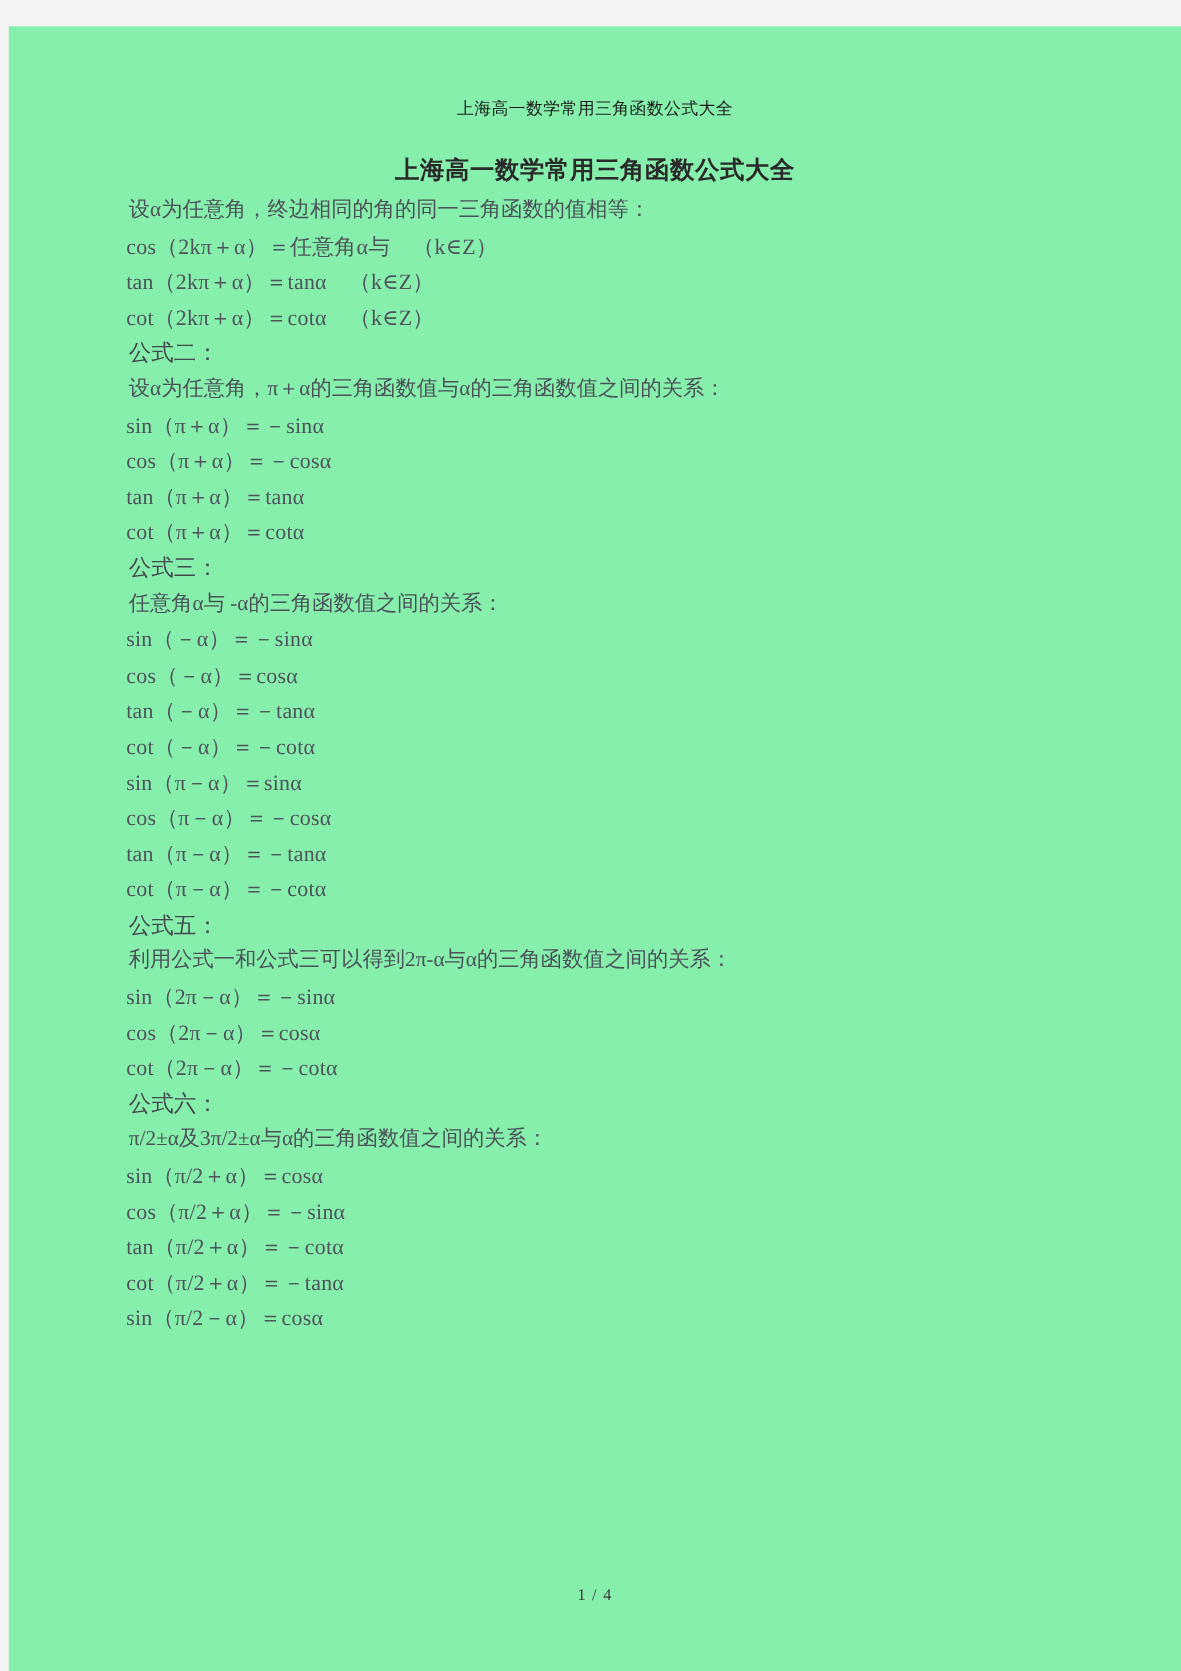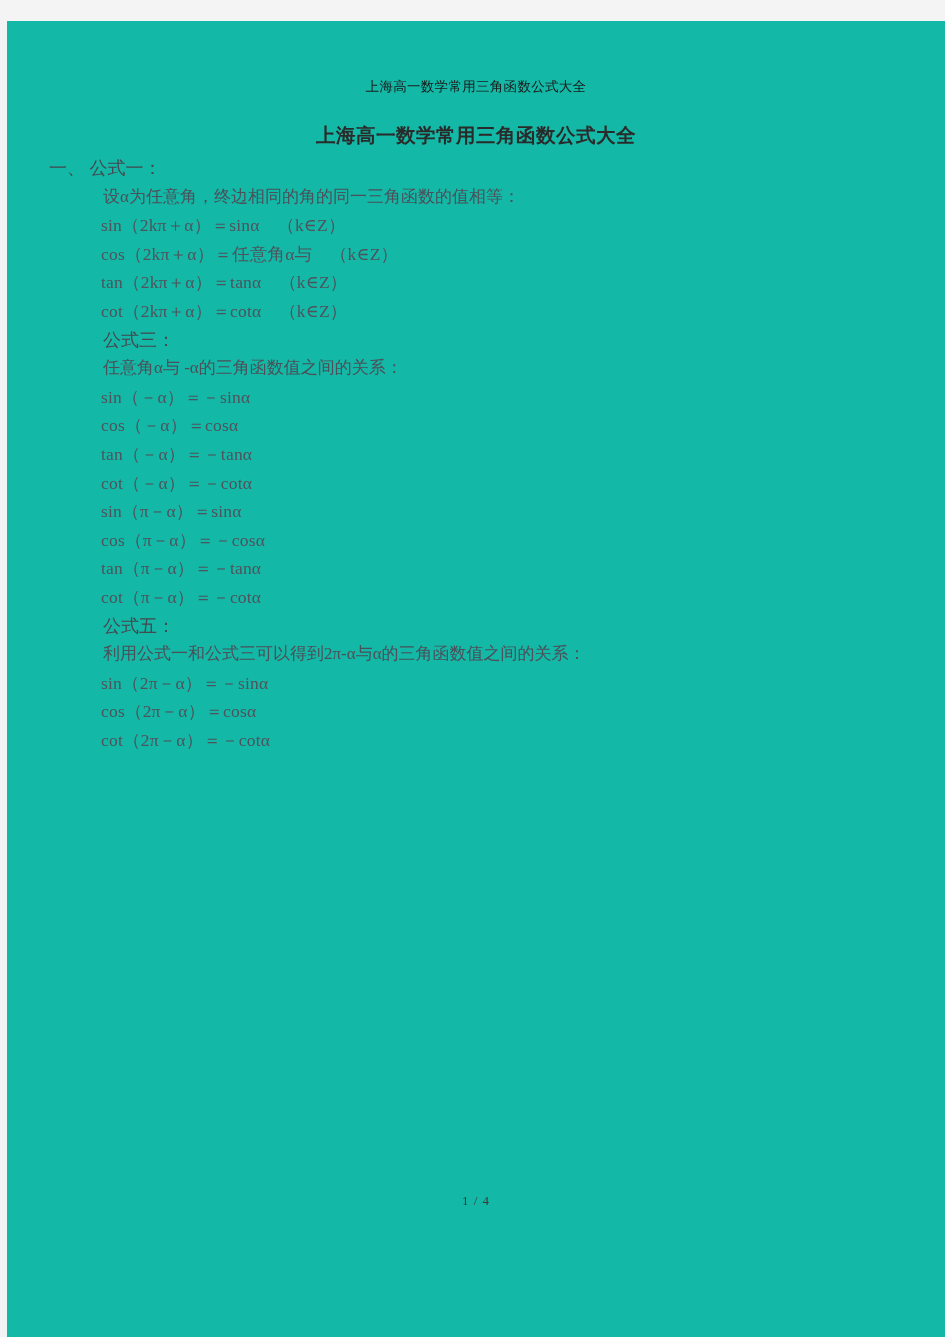--- a/index.html
+++ b/index.html
@@ -28,21 +28,21 @@
     width: 7px;
     height: 1316px;
     background: #f4f4f4;
   }
   .page {
     position: absolute;
     left: 7px;
     top: 21px;
     width: 938px;
     height: 1316px;
-    background: #14b8a6;
+    background: #86efac;
   }
   .doc-header {
     position: absolute;
     left: 0;
     top: 57px;
     width: 938px;
     text-align: center;
     font-family: "DejaVu Sans", "Liberation Sans", sans-serif;
     font-size: 13.5px;
     color: #1a1a1a;
@@ -94,21 +94,21 @@
     font-size: 17.5px;
     color: #4e535c;
     padding-left: 94px;
     line-height: 28.6px;
     white-space: pre;
     letter-spacing: 0.2px;
   }
   .footer {
     position: absolute;
     left: 0;
-    top: 1172px;
+    top: 1247px;
     width: 938px;
     text-align: center;
     font-family: "Liberation Serif", "DejaVu Serif", serif;
     font-size: 13px;
     color: #3a3a3a;
     letter-spacing: 1px;
   }
 </style>
 </head>
 <body>
@@ -118,26 +118,32 @@
 
 <div class="page">
 
   <div class="doc-header">上海高一数学常用三角函数公式大全</div>
 
   <div class="doc-title">上海高一数学常用三角函数公式大全</div>
 
   <div class="content">
     <div id="sections-root">
         <div class="section">
-          <div class="numbered-heading">一、 公式一：</div>
           <div class="desc-line">设α为任意角，终边相同的角的同一三角函数的值相等：</div>
-          <div class="formula-line">sin（2kπ＋α）＝sinα　（k∈Z）</div>
           <div class="formula-line">cos（2kπ＋α）＝任意角α与　（k∈Z）</div>
           <div class="formula-line">tan（2kπ＋α）＝tanα　（k∈Z）</div>
           <div class="formula-line">cot（2kπ＋α）＝cotα　（k∈Z）</div>
+        </div>
+        <div class="section">
+          <div class="sub-heading">公式二：</div>
+          <div class="desc-line">设α为任意角，π＋α的三角函数值与α的三角函数值之间的关系：</div>
+          <div class="formula-line">sin（π＋α）＝－sinα</div>
+          <div class="formula-line">cos（π＋α）＝－cosα</div>
+          <div class="formula-line">tan（π＋α）＝tanα</div>
+          <div class="formula-line">cot（π＋α）＝cotα</div>
         </div>
         <div class="section">
           <div class="sub-heading">公式三：</div>
           <div class="desc-line">任意角α与 -α的三角函数值之间的关系：</div>
           <div class="formula-line">sin（－α）＝－sinα</div>
           <div class="formula-line">cos（－α）＝cosα</div>
           <div class="formula-line">tan（－α）＝－tanα</div>
           <div class="formula-line">cot（－α）＝－cotα</div>
         </div>
         <div class="section">
@@ -146,18 +152,27 @@
           <div class="formula-line">tan（π－α）＝－tanα</div>
           <div class="formula-line">cot（π－α）＝－cotα</div>
         </div>
         <div class="section">
           <div class="sub-heading">公式五：</div>
           <div class="desc-line">利用公式一和公式三可以得到2π-α与α的三角函数值之间的关系：</div>
           <div class="formula-line">sin（2π－α）＝－sinα</div>
           <div class="formula-line">cos（2π－α）＝cosα</div>
           <div class="formula-line">cot（2π－α）＝－cotα</div>
         </div>
+        <div class="section">
+          <div class="sub-heading">公式六：</div>
+          <div class="desc-line">π/2±α及3π/2±α与α的三角函数值之间的关系：</div>
+          <div class="formula-line">sin（π/2＋α）＝cosα</div>
+          <div class="formula-line">cos（π/2＋α）＝－sinα</div>
+          <div class="formula-line">tan（π/2＋α）＝－cotα</div>
+          <div class="formula-line">cot（π/2＋α）＝－tanα</div>
+          <div class="formula-line">sin（π/2－α）＝cosα</div>
+        </div>
       </div>
   </div>
 
   <div class="footer">1 / 4</div>
 
 </div>
 
 </body></html>

